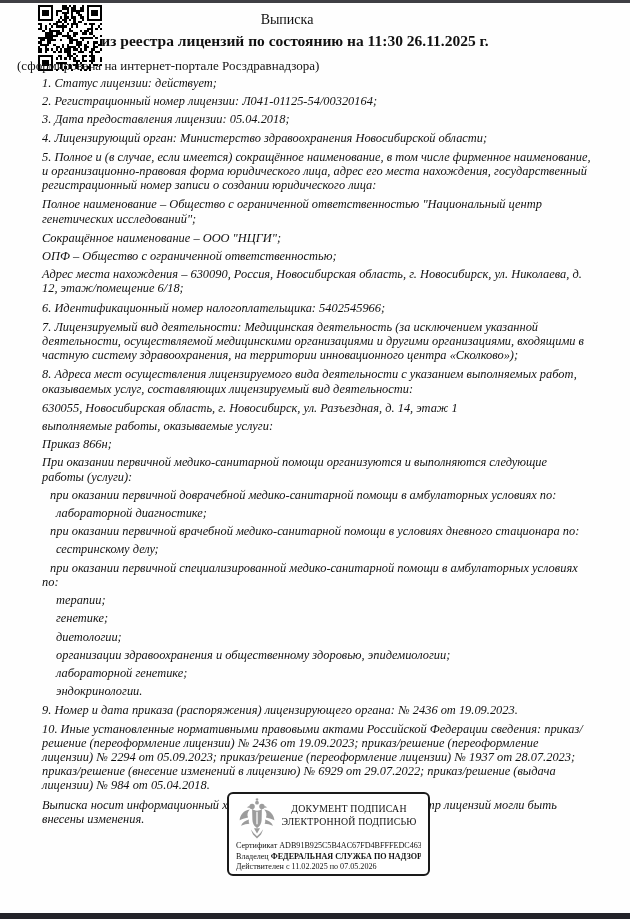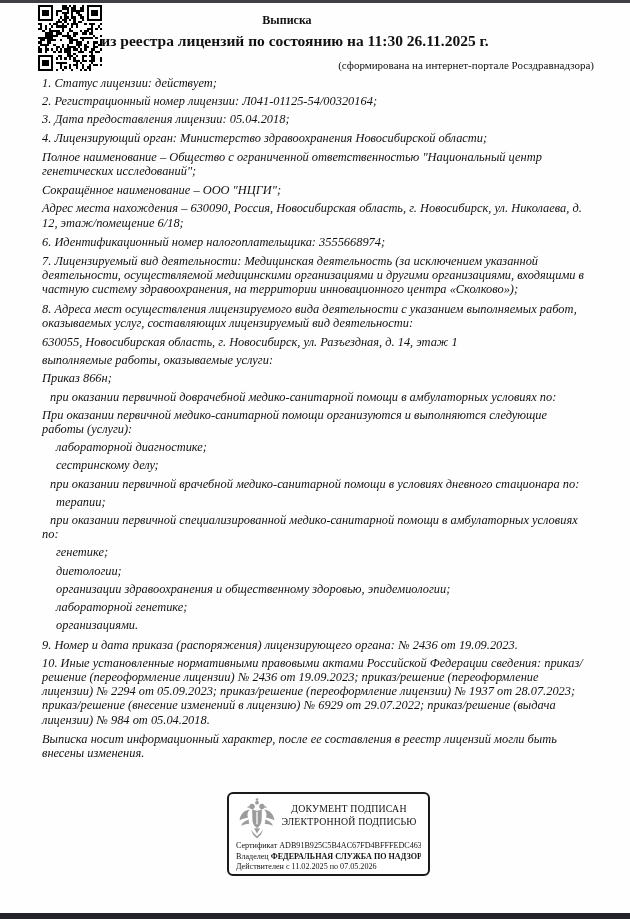--- a/index.html
+++ b/index.html
@@ -10,23 +10,23 @@
   }
   .page{position:absolute;inset:0;background:#fefefe;}
   .edge{position:absolute;left:0;right:0;}
   .edge.top{top:0;height:3px;background:#3f3f44;}
   .edge.bottom{bottom:0;height:6px;background:#232329;}
 
   .qr{position:absolute;left:38px;top:5px;width:64px;height:66px;}
   .qr svg{width:100%;height:100%;shape-rendering:crispEdges;}
 
   .header{position:absolute;left:0;top:10px;width:542px;text-align:center;}
-  .title1{font-weight:bold;font-size:12px;line-height:20px;margin-left:32px;}
+  .title1{font-weight:normal;font-size:14px;line-height:20px;margin-left:32px;}
   .title2{font-weight:bold;font-size:15.5px;line-height:21px;padding-left:48px;}
-  .note{position:absolute;left:4px;top:59px;width:590px;text-align:right;font-size:11px;line-height:13px;}
+  .note{position:absolute;left:17px;top:59px;width:590px;font-size:13px;line-height:13px;}
 
   .content{position:absolute;left:38px;top:72px;width:557px;
     font-size:12.4px;line-height:14.2px;}
   .content p{margin:4px;font-style:italic;}
   .content p.gap{margin-top:5px;}
   .content p.ind1{text-indent:8px;}
   .content p.ind2{text-indent:14px;}
 
   .stamp{position:absolute;left:227px;top:792px;width:203px;height:84px;
     box-sizing:border-box;border:2px solid #1a1a1a;border-radius:6px;
@@ -366,41 +366,43 @@
   </div>
 
   <div class="note">(сформирована на интернет-портале Росздравнадзора)</div>
 
   <div class="content">
 
   <p class="para">1. Статус лицензии: действует;</p>
       <p class="para">2. Регистрационный номер лицензии: Л041-01125-54/00320164;</p>
       <p class="para">3. Дата предоставления лицензии: 05.04.2018;</p>
       <p class="para">4. Лицензирующий орган: Министерство здравоохранения Новосибирской области;</p>
+      <p class="para gap">5. Полное и (в случае, если имеется) сокращённое наименование, в том числе фирменное наименование, и организационно-правовая форма юридического лица, адрес его места нахождения, государственный регистрационный номер записи о создании юридического лица:</p>
       <p class="para gap">Полное наименование – Общество с ограниченной ответственностью "Национальный центр генетических исследований";</p>
       <p class="para gap">Сокращённое наименование – ООО "НЦГИ";</p>
+      <p class="para">ОПФ – Общество с ограниченной ответственностью;</p>
       <p class="para">Адрес места нахождения – 630090, Россия, Новосибирская область, г. Новосибирск, ул. Николаева, д. 12, этаж/помещение 6/18;</p>
-      <p class="para gap">6. Идентификационный номер налогоплательщика: 3555668974;</p>
+      <p class="para gap">6. Идентификационный номер налогоплательщика: 5402545966;</p>
       <p class="para gap">7. Лицензируемый вид деятельности: Медицинская деятельность (за исключением указанной деятельности, осуществляемой медицинскими организациями и другими организациями, входящими в частную систему здравоохранения, на территории инновационного центра «Сколково»);</p>
       <p class="para gap">8. Адреса мест осуществления лицензируемого вида деятельности с указанием выполняемых работ, оказываемых услуг, составляющих лицензируемый вид деятельности:</p>
       <p class="para gap">630055, Новосибирская область, г. Новосибирск, ул. Разъездная, д. 14, этаж 1</p>
       <p class="para">выполняемые работы, оказываемые услуги:</p>
       <p class="para">Приказ 866н;</p>
+      <p class="para">При оказании первичной медико-санитарной помощи организуются и выполняются следующие работы (услуги):</p>
       <p class="para ind1">при оказании первичной доврачебной медико-санитарной помощи в амбулаторных условиях по:</p>
-      <p class="para">При оказании первичной медико-санитарной помощи организуются и выполняются следующие работы (услуги):</p>
       <p class="para ind2">лабораторной диагностике;</p>
+      <p class="para ind1">при оказании первичной врачебной медико-санитарной помощи в условиях дневного стационара по:</p>
       <p class="para ind2">сестринскому делу;</p>
-      <p class="para ind1">при оказании первичной врачебной медико-санитарной помощи в условиях дневного стационара по:</p>
+      <p class="para ind1">при оказании первичной специализированной медико-санитарной помощи в амбулаторных условиях по:</p>
       <p class="para ind2">терапии;</p>
-      <p class="para ind1">при оказании первичной специализированной медико-санитарной помощи в амбулаторных условиях по:</p>
       <p class="para ind2">генетике;</p>
       <p class="para ind2">диетологии;</p>
       <p class="para ind2">организации здравоохранения и общественному здоровью, эпидемиологии;</p>
       <p class="para ind2">лабораторной генетике;</p>
-      <p class="para ind2">организациями.</p>
+      <p class="para ind2">эндокринологии.</p>
       <p class="para gap">9. Номер и дата приказа (распоряжения) лицензирующего органа: № 2436 от 19.09.2023.</p>
       <p class="para">10. Иные установленные нормативными правовыми актами Российской Федерации сведения: приказ/решение (переоформление лицензии) № 2436 от 19.09.2023; приказ/решение (переоформление лицензии) № 2294 от 05.09.2023; приказ/решение (переоформление лицензии) № 1937 от 28.07.2023; приказ/решение (внесение изменений в лицензию) № 6929 от 29.07.2022; приказ/решение (выдача лицензии) № 984 от 05.04.2018.</p>
       <p class="para gap">Выписка носит информационный характер, после ее составления в реестр лицензий могли быть внесены изменения.</p>
     </div>
 
   <div class="stamp">
     <div class="stamp-top">
       <div class="emblem">
         <svg viewBox="0 0 44 46">
           <g fill="#9c9c9c">

